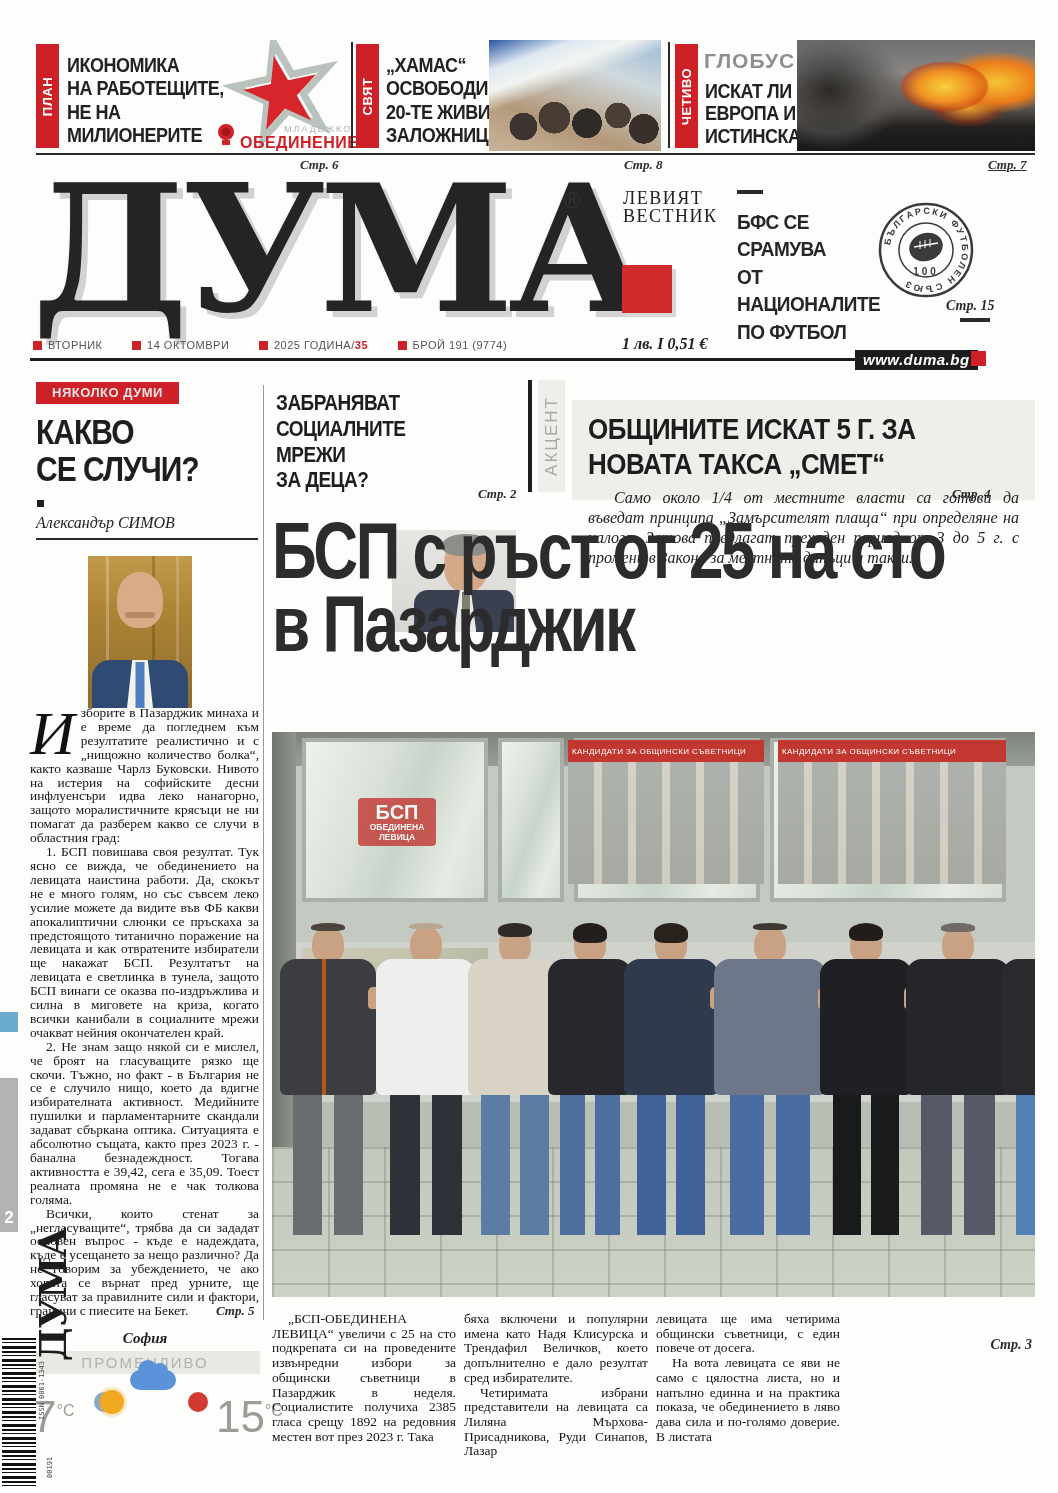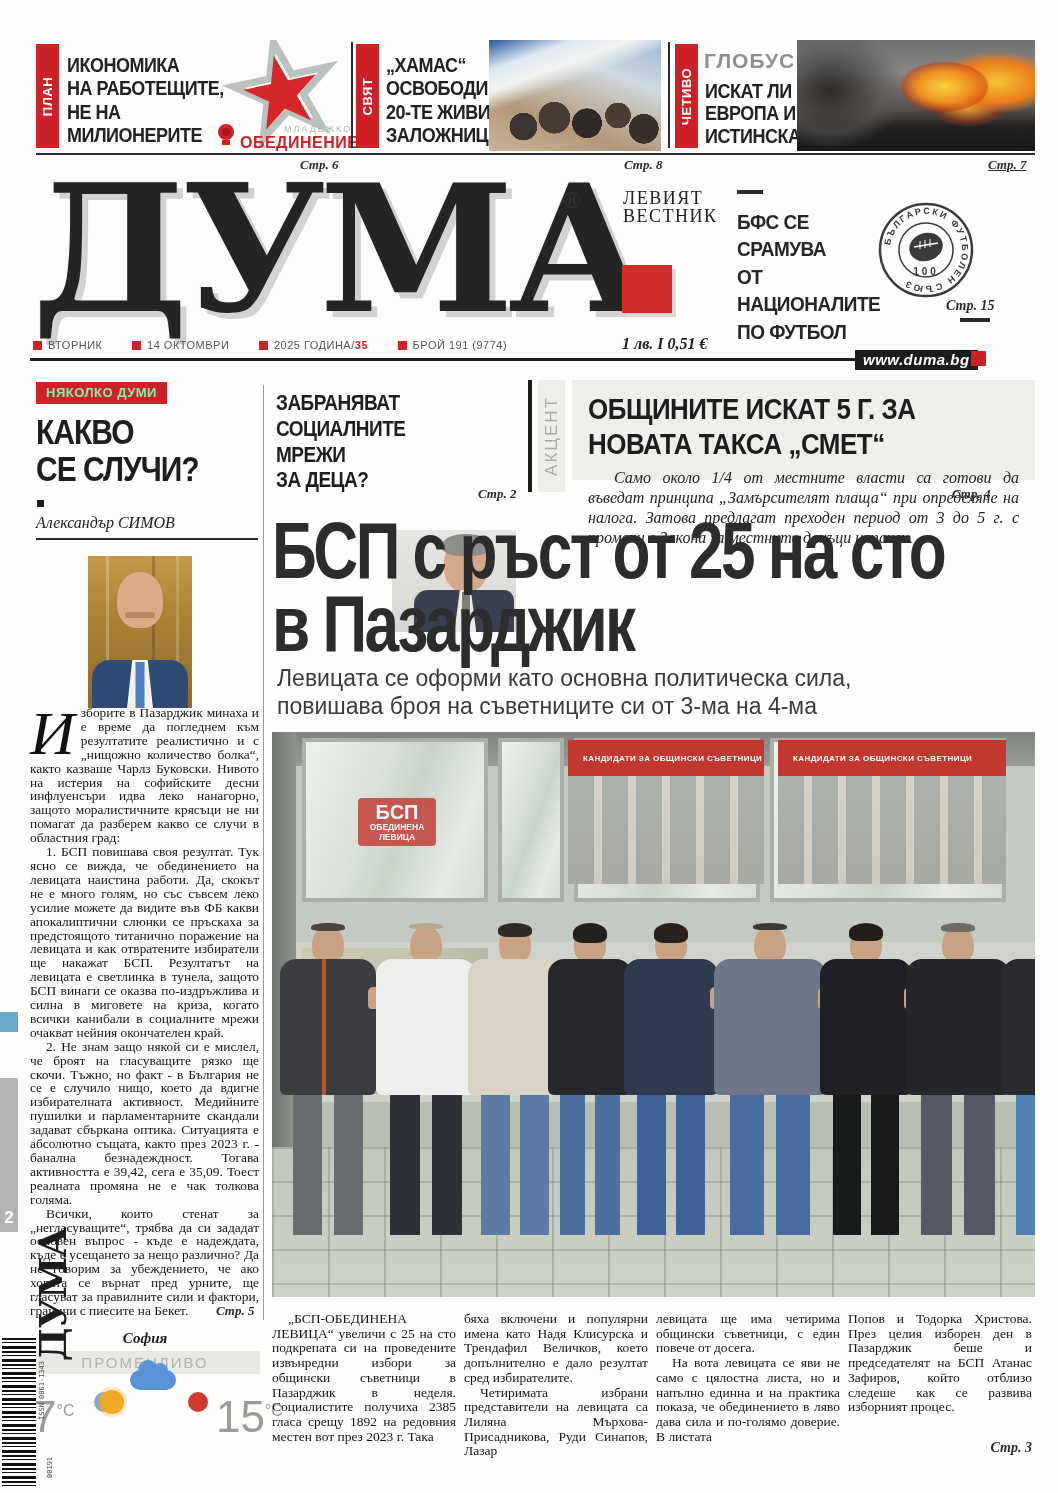--- a/index.html
+++ b/index.html
@@ -55,22 +55,22 @@
   .dash { background:#2a2a2a; height:4px; }
   .dateline { font-family:Liberation Sans, sans-serif; font-size:11px; color:#555; letter-spacing:0.5px; }
   .dateline .item { margin-right:26px; }
   .sq { display:inline-block; width:9px; height:9px; background:#cd2127; margin-right:6px; vertical-align:-1px; }
   .price { font-family:"Liberation Serif", serif; font-weight:bold; font-style:italic; font-size:16px; color:#222; }
   #site-box { background:#1c1c1c; color:#fff; font-family:"Liberation Sans", sans-serif; font-weight:bold;
               font-style:italic; font-size:15px; padding:1px 8px 2px; letter-spacing:0.5px; }
   #main-rule { position:absolute; left:30px; top:358px; width:830px; height:3px; background:#1c1c1c; }
 
   
-  .red-label { background:#cd2127; color:#86efac; font-family:"Liberation Sans", sans-serif; font-weight:bold;
-               font-size:13px; padding:3px 10px 4px; letter-spacing:0.5px; display:inline-block; }
+  .red-label { background:#cd2127; color:#e5e5e5; font-family:"Liberation Sans", sans-serif; font-weight:bold;
+               font-size:13px; padding:3px 16px 4px; letter-spacing:0.5px; display:inline-block; }
   #op-title { font-family:"Liberation Sans", sans-serif; font-weight:bold; font-size:30px; line-height:32px;
               letter-spacing:-1px; transform:scaleY(1.15); transform-origin:top left; color:#1e1e1e; }
   .author { font-family:"Liberation Serif", serif; font-style:italic; font-size:16px; color:#222; }
   .port { background:linear-gradient(180deg, #c19a4a 0%, #ad8535 35%, #8f6c2c 100%); position:relative; overflow:hidden; }
   .port::before { content:""; position:absolute; left:18px; top:0; width:3px; height:100%; background:rgba(255,255,255,.25); box-shadow:46px 0 0 rgba(60,40,10,.25), 70px 0 0 rgba(255,255,255,.18); }
   .port .head { position:absolute; left:50%; top:16px; transform:translateX(-50%); width:46px; height:56px;
                 background:#d9ab88; border-radius:48% 48% 42% 42%; }
   .port .head::after { content:""; position:absolute; left:8px; bottom:10px; width:30px; height:6px; background:rgba(120,70,40,.35); border-radius:3px; }
   .port .sh { position:absolute; left:50%; bottom:0; transform:translateX(-50%); width:96px; height:48px;
               background:#2f4a73; border-radius:18px 18px 0 0; }
@@ -108,21 +108,21 @@
                transform:rotate(-90deg); transform-origin:center; white-space:nowrap; }
   #barcode { background:repeating-linear-gradient(180deg,#111 0 2px,#fff 2px 4px,#111 4px 5px,#fff 5px 8px,#111 8px 11px,#fff 11px 13px); }
   .bc-txt { font-family:"DejaVu Sans Mono", monospace; font-size:7px; color:#444;
             transform:rotate(-90deg); transform-origin:left top; white-space:nowrap; }
 
   
   #accent-blackbar { background:#1c1c1c; }
   #accent-tab { background:#efeeea; display:flex; align-items:center; justify-content:center; }
   #accent-tab span { transform:rotate(-90deg); font-family:"Liberation Sans", sans-serif; font-size:17px;
                      color:#a9a9a1; letter-spacing:2px; }
-  #accent-box { background:#efeeea; }
+  #accent-box { background:#efeeea;margin-top:20px; }
   #accent-h { font-family:"Liberation Sans", sans-serif; font-weight:bold; font-size:26px; letter-spacing:-0.5px;
               transform:scaleY(1.12); transform-origin:top left; color:#1d1d1d; }
   #accent-t { font-family:"Liberation Serif", serif; font-style:italic; font-size:16px; line-height:20px;
               text-align:justify; color:#1d1d1d; text-indent:26px; }
 
   
   #soc-h { font-family:"Liberation Sans", sans-serif; font-weight:bold; font-size:19px; line-height:23px;
            letter-spacing:-0.5px; transform:scaleY(1.12); transform-origin:top left; color:#1e1e1e; }
   .port2 { background:linear-gradient(180deg,#e7e6e2 0%,#d8d6d2 100%); position:relative; overflow:hidden; }
   .port2 .head { position:absolute; left:42%; top:8px; width:44px; height:54px; background:#d3a98a; border-radius:46% 46% 44% 44%; }
@@ -147,23 +147,23 @@
              padding:4px 6px; opacity:.92; }
   .bsp-box .l1 { font-family:"Liberation Sans", sans-serif; font-weight:bold; font-size:20px; line-height:20px; }
   .bsp-box .l2 { font-family:"Liberation Sans", sans-serif; font-weight:bold; font-size:8.5px; line-height:10px; }
   .slogan { position:absolute; color:#3e3e3e; font-family:"Liberation Sans", sans-serif; font-weight:bold; text-align:center; }
   .slogan .s1 { font-size:26px; line-height:28px; }
   .slogan .s2 { font-size:22px; line-height:26px; }
   .posterband { position:absolute; left:24px; top:210px; width:739px; height:160px; background:#cfd3cb; }
   .poster { position:absolute; top:8px; height:144px; background:
             repeating-linear-gradient(90deg, rgba(90,110,115,.35) 0 26px, rgba(210,205,195,.5) 26px 34px),
             linear-gradient(180deg,#ddd8cd 0%,#cfcabc 100%); }
-  .poster .strip { position:absolute; left:0; top:0; width:100%; height:36px; background:#c23730; color:#fff;
-            font-family:"Liberation Sans", sans-serif; font-weight:bold; font-size:8px; letter-spacing:0.4px;
-            display:flex; align-items:center; padding-left:15px; white-space:nowrap; overflow:hidden; }
+  .poster .strip { position:absolute; left:0; top:0; width:100%; height:22px; background:#c23730; color:#fff;
+            font-family:"Liberation Sans", sans-serif; font-weight:normal; font-size:8px; letter-spacing:0.4px;
+            display:flex; align-items:center; padding-left:4px; white-space:nowrap; overflow:hidden; }
   .wash { position:absolute; left:30px; top:216px; width:186px; height:146px;
           background:linear-gradient(135deg,#cfc8b4 0%,#c2c4ae 40%,#aab49e 70%,#c8c4b2 100%); }
   .wash .ws { position:absolute; left:10px; top:46px; color:rgba(255,255,255,.85);
           font-family:"Liberation Sans", sans-serif; font-weight:bold; font-size:17px; line-height:20px; }
   .pavement { position:absolute; left:0; bottom:0; width:100%; height:150px;
       background:
         repeating-linear-gradient(90deg, rgba(120,125,115,.35) 0 2px, transparent 2px 56px),
         repeating-linear-gradient(180deg, rgba(120,125,115,.35) 0 2px, transparent 2px 34px),
         linear-gradient(180deg,#c3c8bd 0%,#cdd2c6 100%); }
   .person { position:absolute; bottom:62px; }
@@ -361,24 +361,20 @@
       <span>АКЦЕНТ</span>
     </div>
   <div class="abs" id="accent-box" style="left:572px; top:380px; width:463px; height:100px; padding:12px 16px 0;">
     <div id="accent-h">ОБЩИНИТЕ ИСКАТ 5 Г. ЗА НОВАТА ТАКСА „СМЕТ“</div>
     <div id="accent-t" style="margin-top:14px;">Само около 1/4 от местните власти са готови да въведат принципа „Замърсителят плаща“ при определяне на налога. Затова предлагат преходен период от 3 до 5 г. с промени в Закона за местните данъци и такси.</div>
   </div>
   <div class="abs pageref" style="left:952px; top:486px;">Стр. 4</div>
 
   <div class="abs" id="lead-h1" style="left:272px; top:505px;">БСП с ръст от 25 на сто</div>
   <div class="abs" id="lead-h2" style="left:272px; top:578px;">в Пазарджик</div>
-  <div class="abs lead-sub" style="left:277px; top:664px;">
-    <div>Левицата се оформи като основна политическа сила,</div>
-    <div>повишава броя на съветниците си от 3-ма на 4-ма</div>
-  </div>
 
   <div class="abs" id="bigphoto" style="left:272px; top:732px; width:763px; height:565px;">
     <div class="beam"></div>
     <div class="pillar"></div>
     <div class="winband"></div>
     <div class="pane" style="left:30px; width:186px;"></div>
     <div class="pane" style="left:226px; width:66px;"></div>
     <div class="pane" style="left:302px; width:186px;"></div>
     <div class="pane" style="left:498px; width:236px;"></div>
 
@@ -469,18 +465,17 @@
       </div>
     <div class="col">
         <p class="np">бяха включени и популярни имена като Надя Клисурска и Трендафил Величков, което допълнително е дало резултат сред избирателите.</p>
         <p>Четиримата избрани представители на левицата са Лиляна Мърхова-Присадникова, Руди Синапов, Лазар</p>
       </div>
     <div class="col">
         <p class="np">левицата ще има четирима общински съветници, с един повече от досега.</p>
         <p>На вота левицата се яви не само с цялостна листа, но и напълно единна и на практика показа, че обединението в ляво дава сила и по-голямо доверие. В листата</p>
       </div>
     <div class="col">
-        <p class="np">Попов и Тодорка Христова. През целия изборен ден в Пазарджик беше и председателят на БСП Атанас Зафиров, който отблизо следеше как се развива изборният процес.</p>
       <div class="pageref" style="text-align:right; margin-top:26px; font-size:14px;">Стр.  3</div>
     </div>
   </div>
 
 </div>
 
 </body></html>

